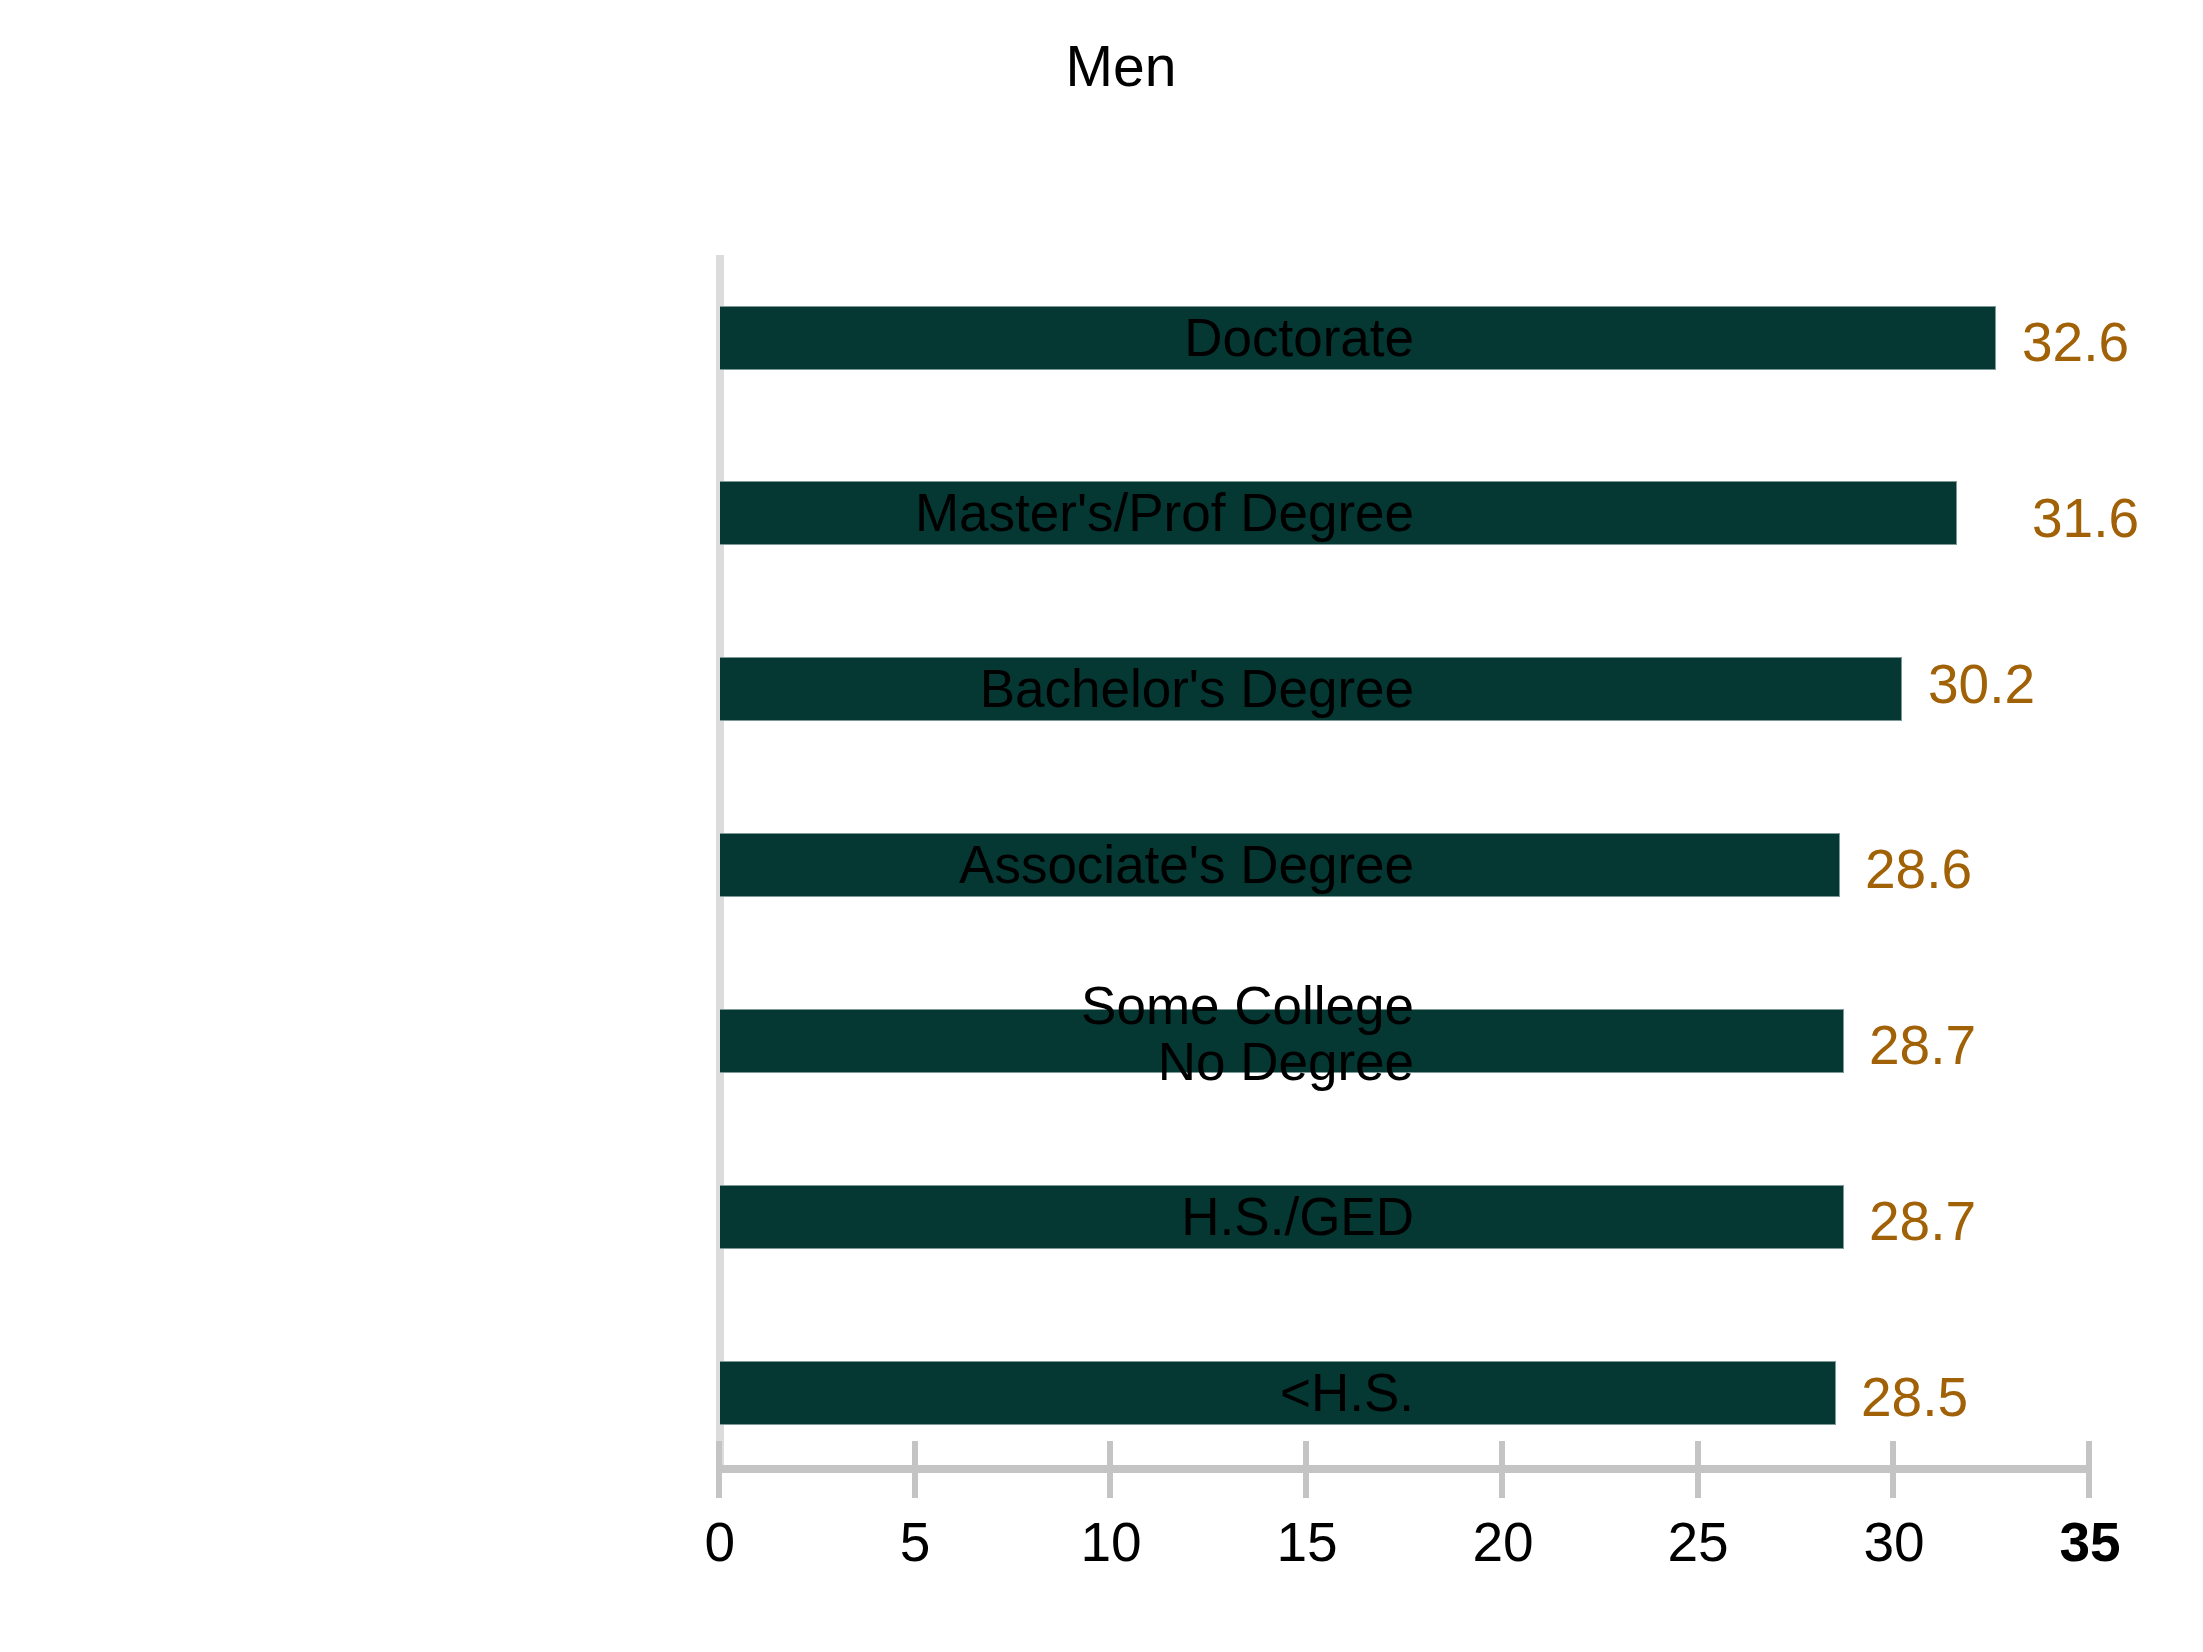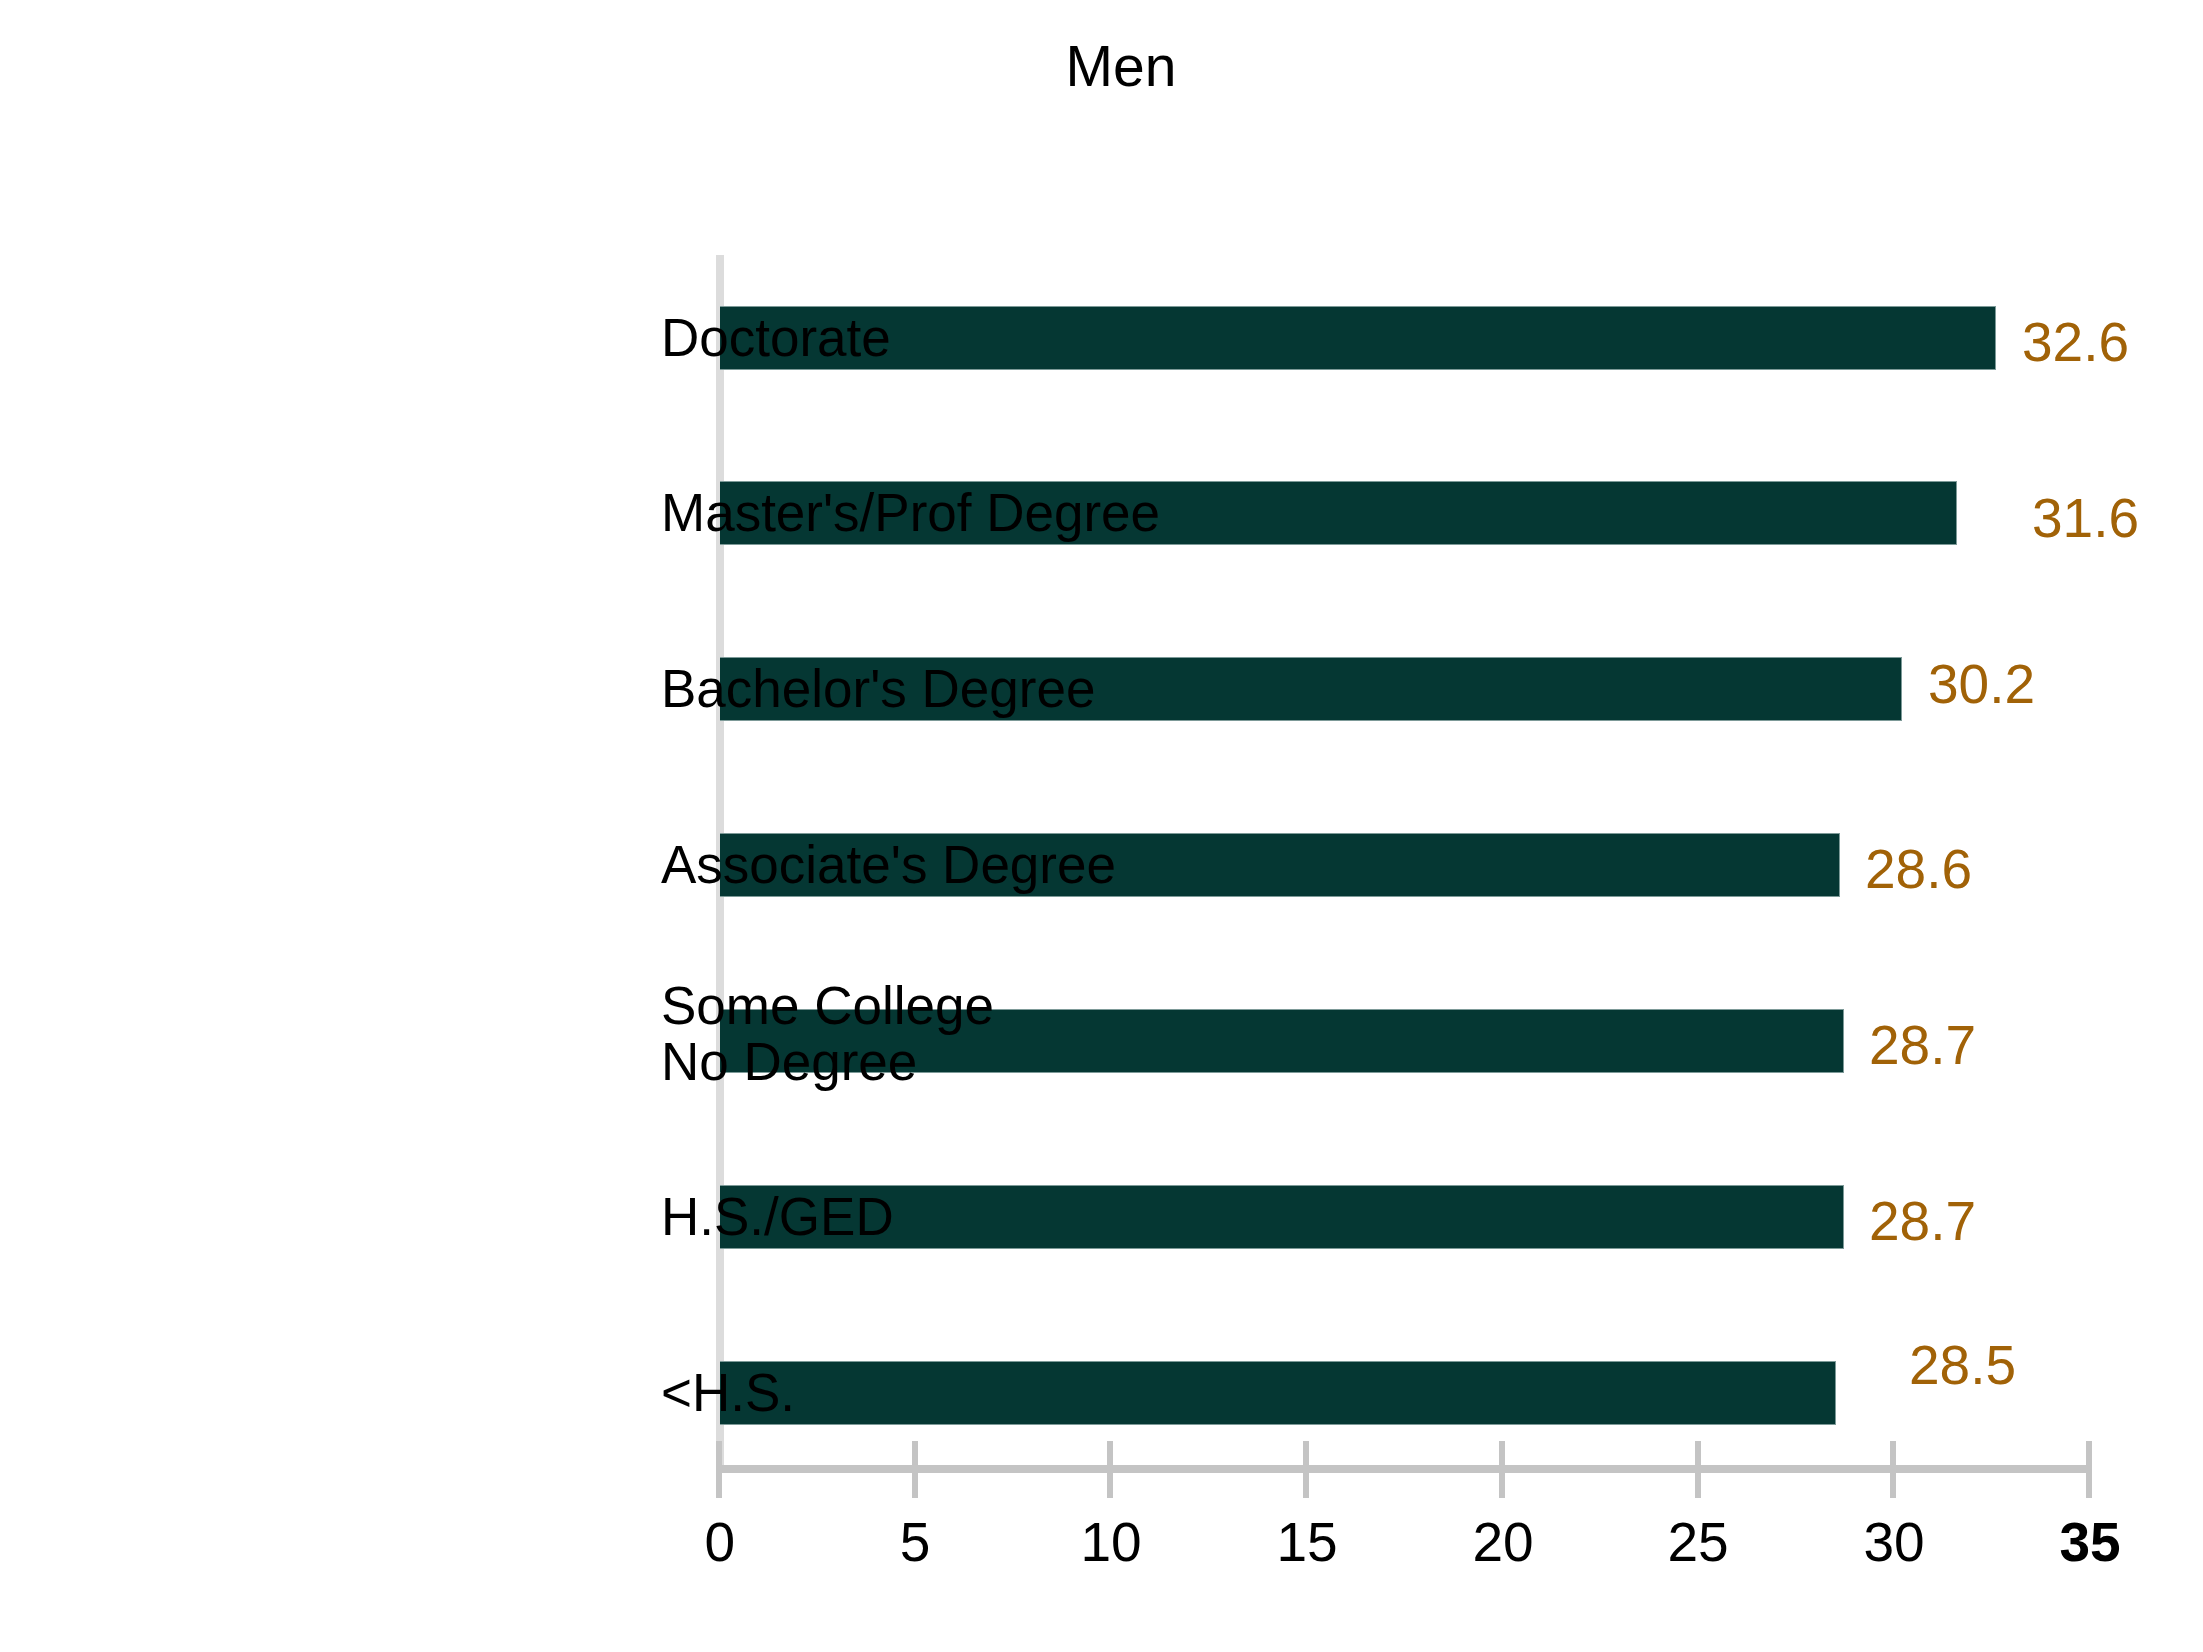--- a/index.html
+++ b/index.html
@@ -94,21 +94,21 @@
     position: absolute;
     font-size: 55px;
     color: #a16207;
     line-height: 1;
     white-space: nowrap;
   }
   .cat-label-wrap {
     position: absolute;
     left: -55px;
     width: 753px;
-    text-align: left;
+    text-align: right;
     font-size: 53px;
     line-height: 1.05;
     color: #000000;
     white-space: pre-line;
   }
 </style>
 </head>
 <body>
 
 <div id="page">
@@ -143,21 +143,21 @@
         <div class="bar-value" style="left: 1316px; top: 236px;">31.6</div>
         <div class="bar" style="left: 3.7px; top: 402px; width: 1182px;"></div>
         <div class="bar-value" style="left: 1212px; top: 402px;">30.2</div>
         <div class="bar" style="left: 3.7px; top: 578px; width: 1120px;"></div>
         <div class="bar-value" style="left: 1149px; top: 587px;">28.6</div>
         <div class="bar" style="left: 3.7px; top: 754px; width: 1124px;"></div>
         <div class="bar-value" style="left: 1153px; top: 763px;">28.7</div>
         <div class="bar" style="left: 3.7px; top: 930px; width: 1124px;"></div>
         <div class="bar-value" style="left: 1153px; top: 939px;">28.7</div>
         <div class="bar" style="left: 3.7px; top: 1106px; width: 1116px;"></div>
-        <div class="bar-value" style="left: 1145px; top: 1083px; margin-left: 48px;">28.5</div>
+        <div class="bar-value" style="left: 1145px; top: 1115px;">28.5</div>
       </div>
     <div id="labels-layer">
         <div class="cat-label-wrap" style="top: 55px;">Doctorate</div>
         <div class="cat-label-wrap" style="top: 230px;">Master's/Prof Degree</div>
         <div class="cat-label-wrap" style="top: 406px;">Bachelor's Degree</div>
         <div class="cat-label-wrap" style="top: 582px;">Associate's Degree</div>
         <div class="cat-label-wrap" style="top: 691px; margin-top: 32px;">Some College
 No Degree</div>
         <div class="cat-label-wrap" style="top: 934px;">H.S./GED</div>
         <div class="cat-label-wrap" style="top: 1110px;">&lt;H.S.</div>

